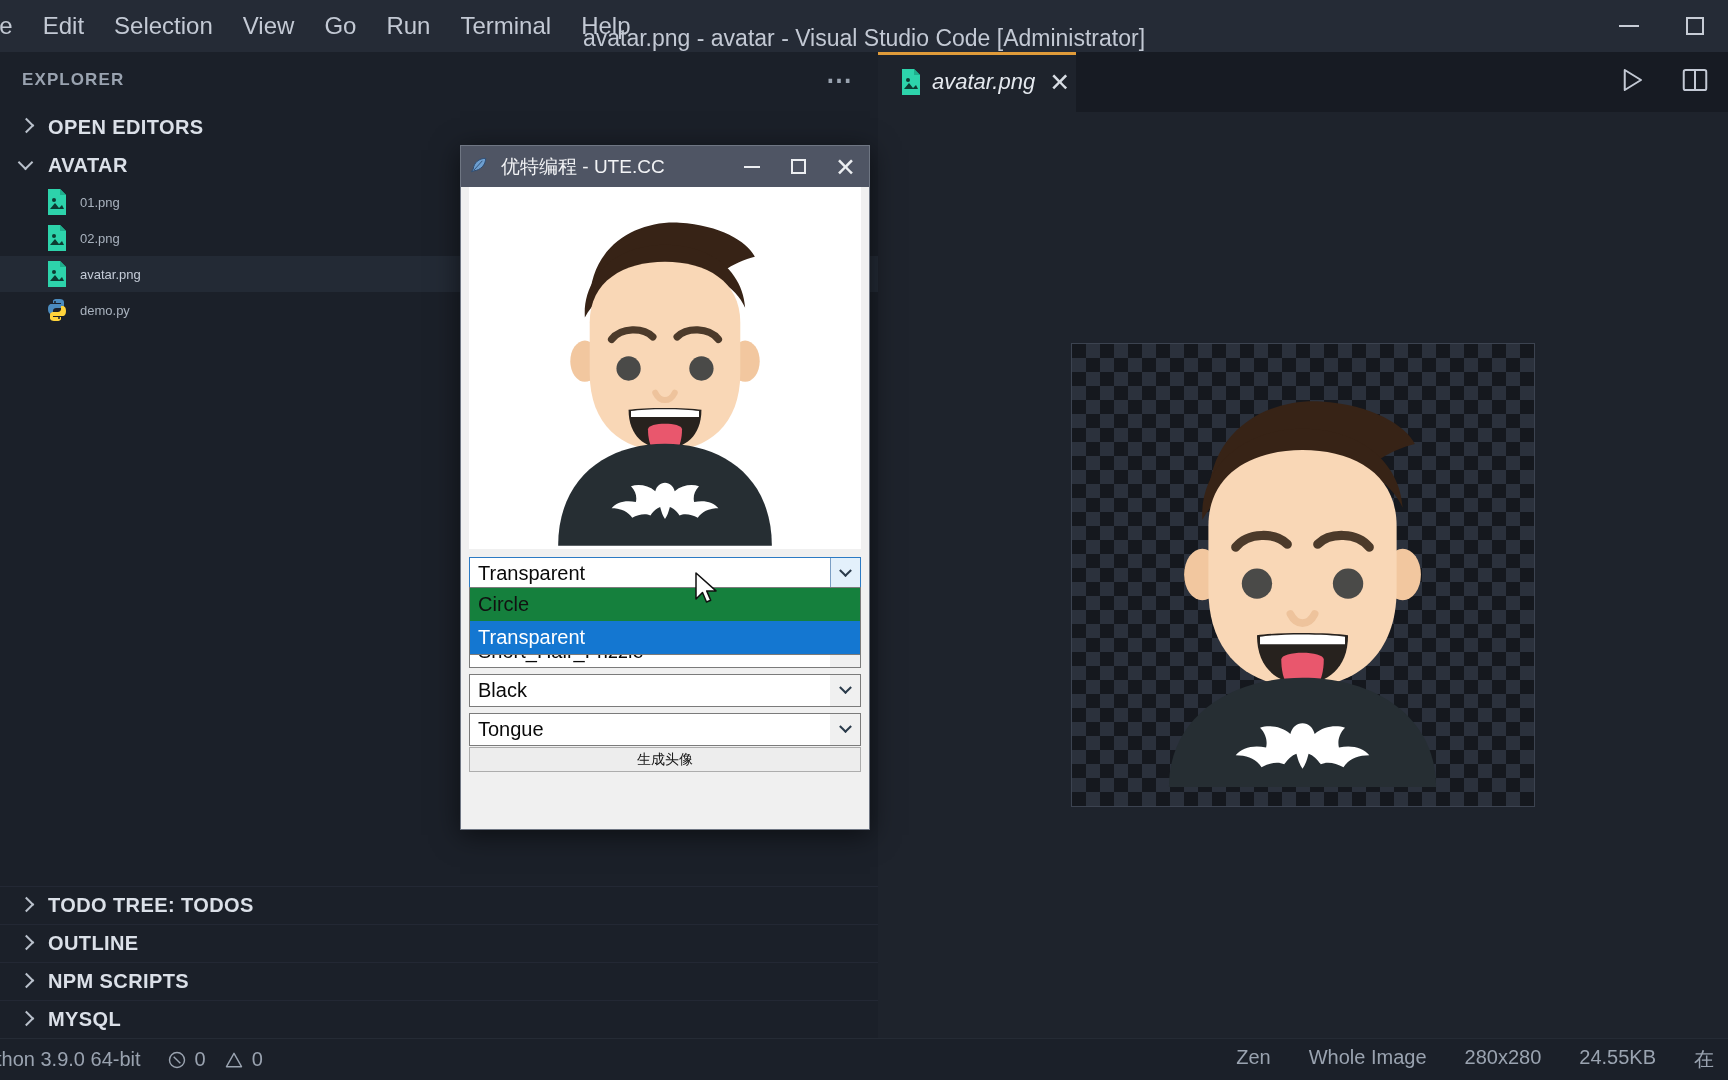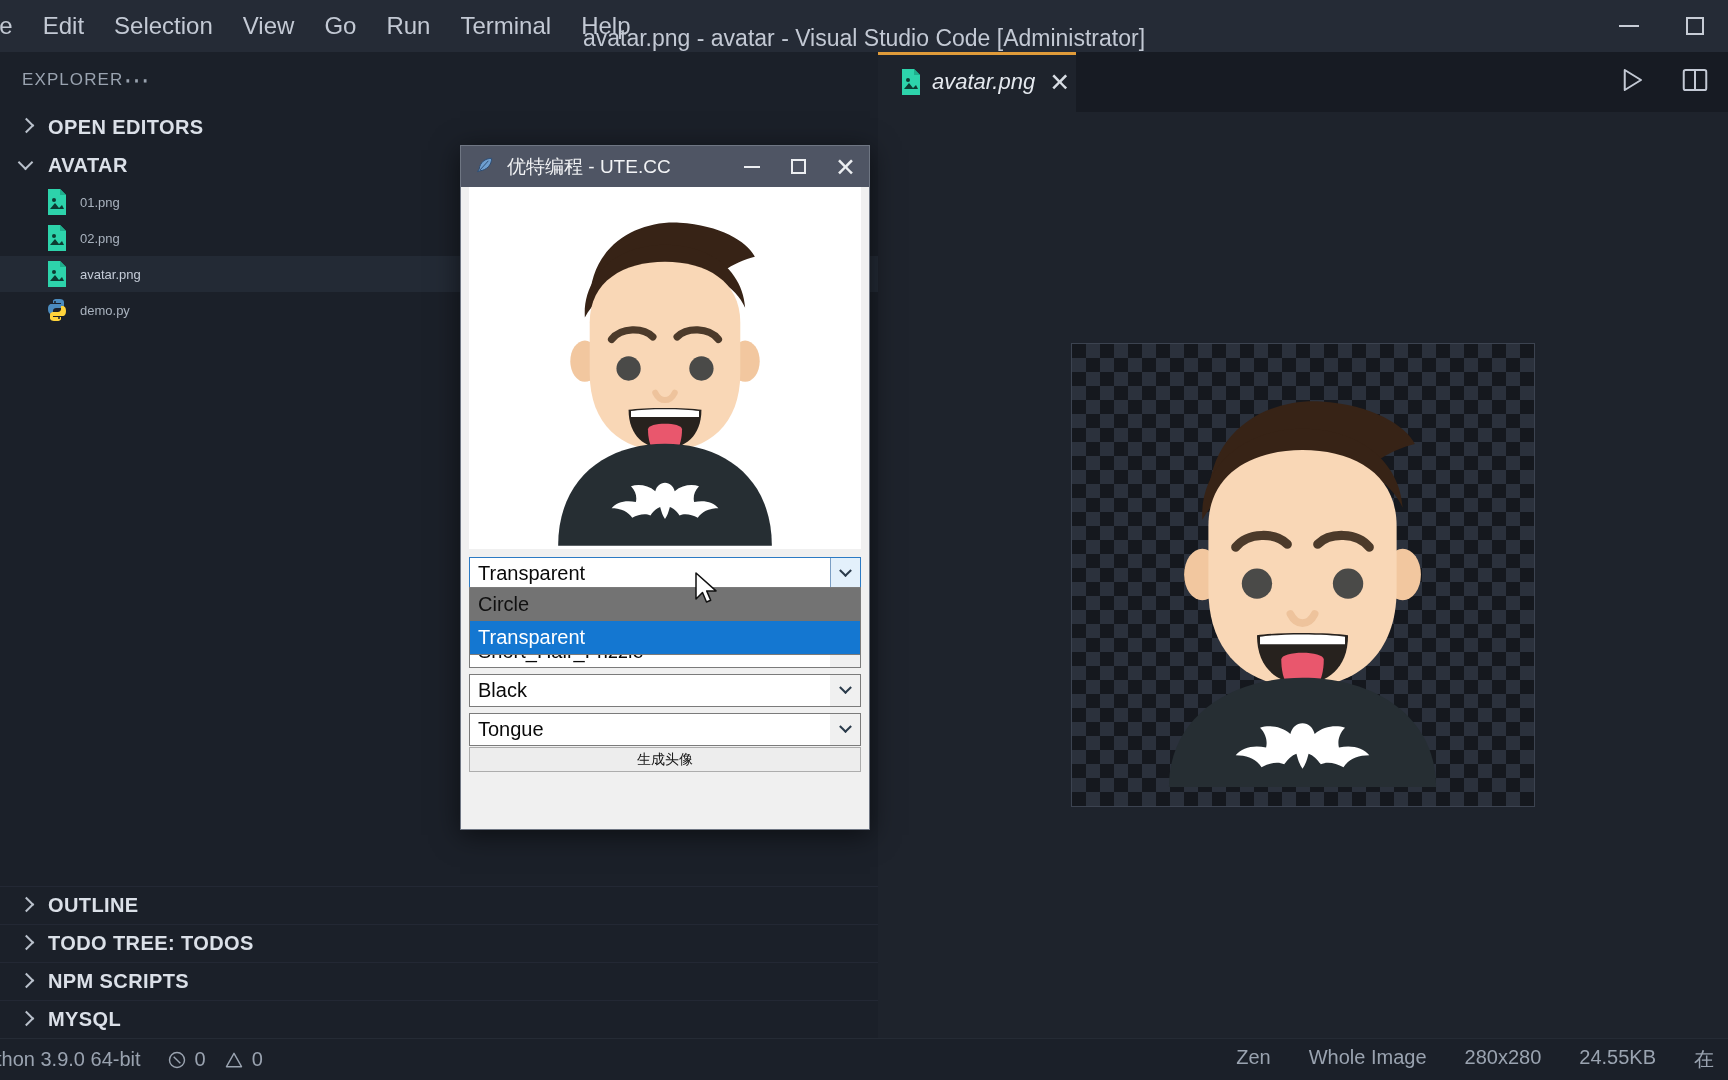--- a/index.html
+++ b/index.html
@@ -42,21 +42,21 @@
   .win-btn .dash { width: 20px; height: 2px; background: #c7ccd6; display: block; }
   .win-btn .sq { width: 18px; height: 18px; border: 2px solid #c7ccd6; display: block; }
 
   
   .sidebar {
     position: absolute; left: 0; top: 52px; width: 878px; height: 986px;
     background: #1b2029;
   }
   .explorer-head {
     height: 56px; display: flex; align-items: center;
-    padding: 0 24px 0 22px; justify-content: flex-start;
+    padding: 0 24px 0 22px; justify-content: space-between; font-weight: bold;
   }
   .explorer-title { color: #9aa3b0; font-size: 17px; letter-spacing: 1.1px; }
   .dots { color: #9aa3b0; font-size: 26px; letter-spacing: 2px; line-height: 10px; }
 
   .section-row {
     height: 38px; display: flex; align-items: center; gap: 10px;
     padding-left: 16px; color: #dbe0e8; font-size: 20px; font-weight: bold;
     letter-spacing: .4px;
   }
   .chev { width: 22px; height: 22px; display: inline-block; position: relative; flex: 0 0 22px; }
@@ -128,21 +128,21 @@
 
   
   .dialog {
     position: absolute; left: 460px; top: 145px; width: 410px; height: 685px;
     background: #f0f0f0;
     box-shadow: 0 5px 26px rgba(0,0,0,.55);
     border: 1px solid #6f7683;
   }
   .dlg-title {
     height: 41px; background: #4f5564; display: flex; align-items: center;
-    padding-left: 14px; gap: 12px;
+    padding-left: 8px; gap: 12px;
   }
   .dlg-title-text { color: #f2f3f5; font-size: 19px; white-space: nowrap; }
   .dlg-ctrls { margin-left: auto; display: flex; align-items: stretch; height: 41px; }
   .dlg-btn { width: 47px; display: flex; align-items: center; justify-content: center; }
   .dlg-btn .d { width: 16px; height: 2px; background: #eceef1; }
   .dlg-btn .s { width: 15px; height: 15px; border: 2px solid #eceef1; }
   .dlg-btn .x { color: #eceef1; font-size: 25px; line-height: 22px; font-weight: 300; }
 
   .dlg-preview {
     margin: 0 8px; height: 362px; background: #ffffff;
@@ -161,21 +161,21 @@
     position: absolute; right: 0; top: 0; bottom: 0; width: 30px;
     background: #e3f0fb; border-left: 1px solid #7b9ec4;
     display: flex; align-items: center; justify-content: center;
   }
   .combo .arrowbox.plain { background: #f0f0f0; border-left: none; }
   .combo .arrow { width: 9px; height: 9px; border-right: 2px solid #2a3a4a; border-bottom: 2px solid #2a3a4a; transform: rotate(45deg) translate(-2px,-2px); }
   .combo.focused { border: 1px solid #2b7ac4; }
 
   .dropdown {
     position: absolute; left: 8px; right: 8px; top: 38px;
-    background: #737373; border: 1px solid #7b7b7b; z-index: 40;
+    background: #15803d; border: 1px solid #7b7b7b; z-index: 40;
   }
   .dd-item {
     height: 33px; display: flex; align-items: center; padding-left: 8px;
     font-size: 20px; color: #111;
   }
   .dd-item.sel { background: #1477d1; color: #ffffff; }
 
   .gen-btn {
     margin-top: 1px; height: 25px; background: #ededed; border: 1px solid #adadad;
     display: flex; align-items: center; justify-content: center;
@@ -266,25 +266,25 @@
             <path d="M11 2c-4 0-4 2-4 2v2h8v1H5s-3 0-3 5 3 5 3 5h2v-3s0-3 3-3h5s3 0 3-3V5s0-3-4-3zm-2 2a1 1 0 110 2 1 1 0 010-2z" fill="#4b8bbe"></path>
             <path d="M11 24c4 0 4-2 4-2v-2H7v-1h10s3 0 3-5-3-5-3-5h-2v3s0 3-3 3H7s-3 0-3 3v3s0 3 4 3zm2-2a1 1 0 110-2 1 1 0 010 2z" fill="#ffd43b"></path>
           </svg>
       </span>
       <span>demo.py</span>
     </div>
 
     <div class="bottom-sections">
       <div class="section-row">
         <span class="chev"></span>
-        <span>OUTLINE</span>
+        <span>TODO TREE: TODOS</span>
       </div>
       <div class="section-row">
         <span class="chev"></span>
-        <span>TODO TREE: TODOS</span>
+        <span>OUTLINE</span>
       </div>
       <div class="section-row">
         <span class="chev"></span>
         <span>NPM SCRIPTS</span>
       </div>
       <div class="section-row">
         <span class="chev"></span>
         <span>MYSQL</span>
       </div>
     </div>

